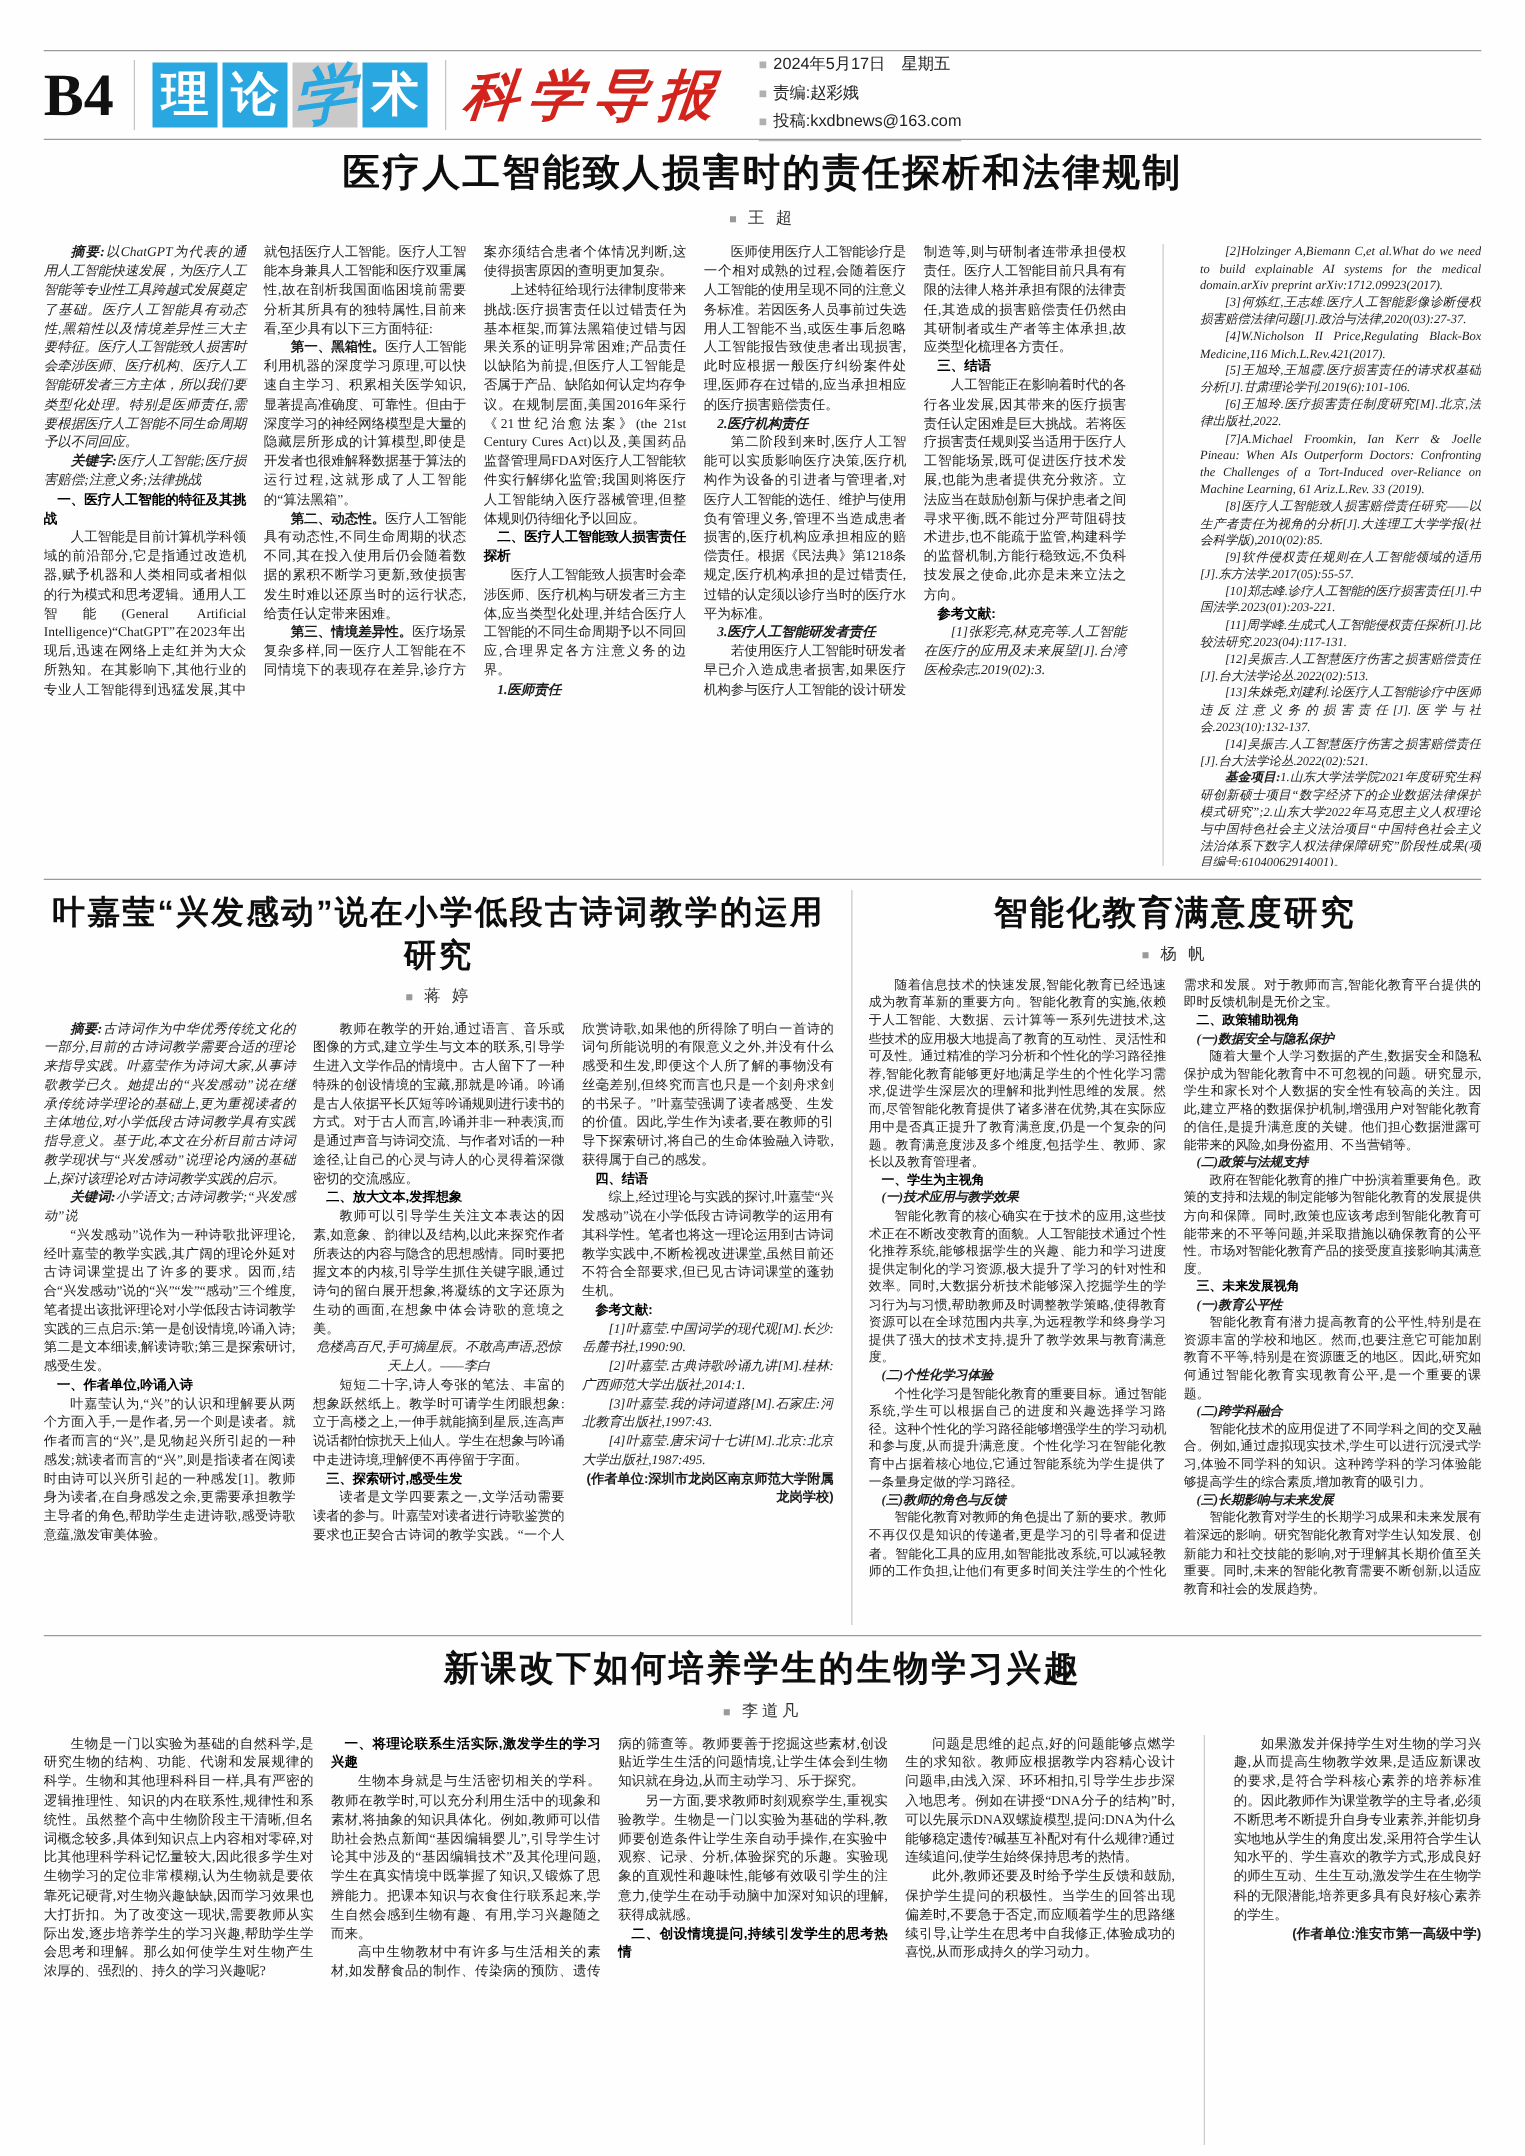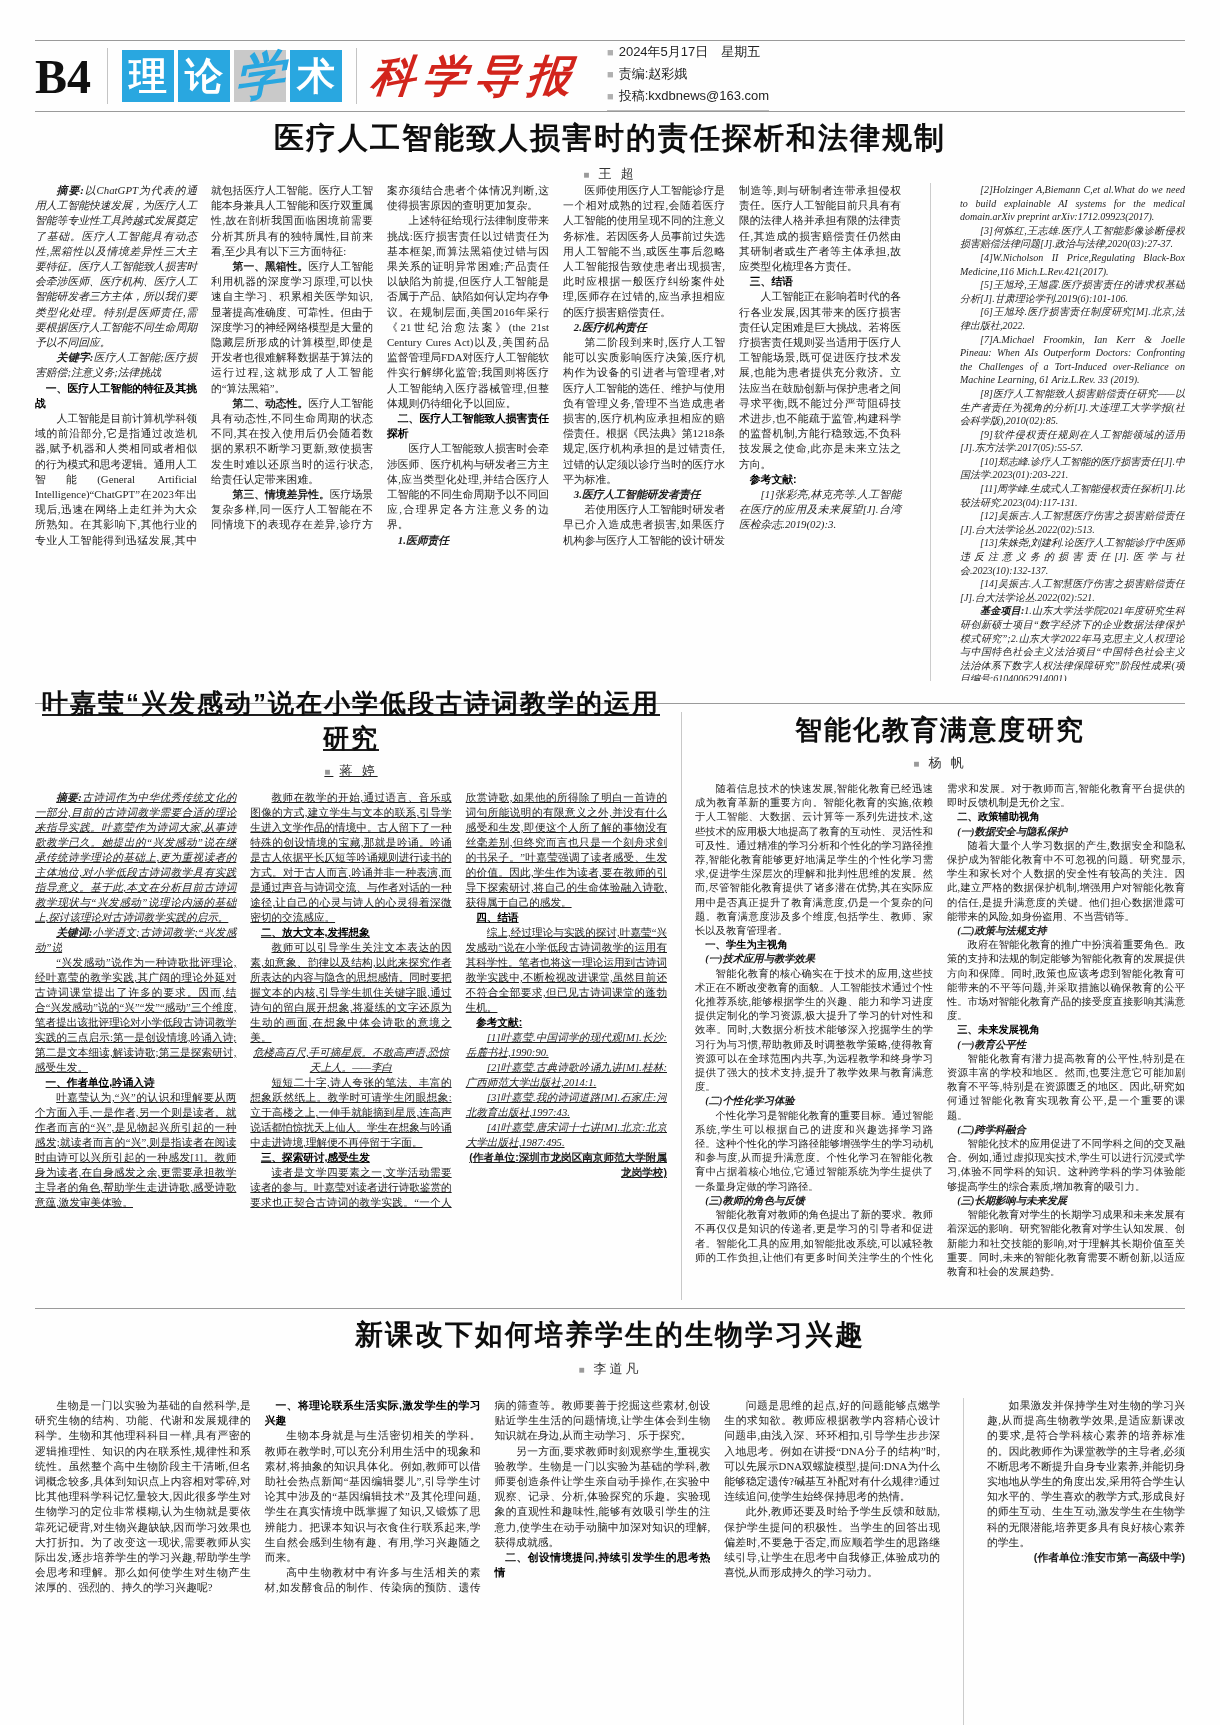--- a/index.html
+++ b/index.html
@@ -37,37 +37,37 @@
   .blk.h1 { font-family:"Liberation Sans",sans-serif; font-weight:bold; text-indent:1em; color:#000; }
   .blk.h2 { font-weight:bold; font-style:italic; text-indent:1em; }
   .blk.abstract, .blk.keywords, .blk.ref, .blk.fund { font-style:italic; }
   .blk.verse { text-indent:0; text-align:center; font-style:italic; }
   .blk.author { font-family:"Liberation Sans",sans-serif; font-weight:bold; font-style:normal; text-align:right; text-indent:0; }
   .blk b { font-weight:bold; }
 
   
   .article1 { position:absolute; left:35px; width:1150px; top:118px; height:580px; }
   .article1 .art-title { font-size:30px; }
-  .a1row { display:flex; gap:29px; height:498px; overflow:hidden; }
+  .a1row { display:flex; gap:29px; margin-top:12px; height:498px; overflow:hidden; }
   .a1main { width:866px; column-count:5; column-gap:14px; font-size:10.8px; line-height:15.2px; height:100%; }
   .colrule { width:1px; background:#ccc; }
   .a1side { flex:1; font-size:10px; line-height:13.6px; overflow:hidden; }
 
   
-  .article2 { position:absolute; left:35px; top:686px; width:632px; height:592px;text-decoration:underline; }
+  .article2 { position:absolute; left:35px; top:712px; width:632px; height:592px; }
   .article2 .art-title { font-size:26px; }
   .a2cols { margin-top:10px; column-count:3; column-gap:14px; height:508px; font-size:10.6px; line-height:15px; overflow:hidden; }
   .article3 { position:absolute; left:695px; top:712px; width:490px; height:592px; }
   .article3 .art-title { font-size:27px; }
   .a3cols { margin-top:10px; column-count:2; column-gap:14px; height:508px; font-size:10.3px; line-height:14.2px; overflow:hidden; }
 
   
   .article4 { position:absolute; left:35px; top:1316px; width:1150px; height:394px; }
   .article4 .art-title { font-size:28px; }
-  .a4row { display:flex; gap:23px; margin-top:20px; height:328px; overflow:hidden; }
+  .a4row { display:flex; gap:23px; margin-top:10px; height:328px; overflow:hidden; }
   .a4main { width:905px; column-count:4; column-gap:14px; font-size:10.8px; line-height:15.2px; height:100%; }
   .a4side { flex:1; font-size:10.8px; line-height:15.2px; overflow:hidden; }
 </style>
 </head>
 <body>
 
 <div class="page">
 
   <div class="hrule" style="top:40px"></div>
 

